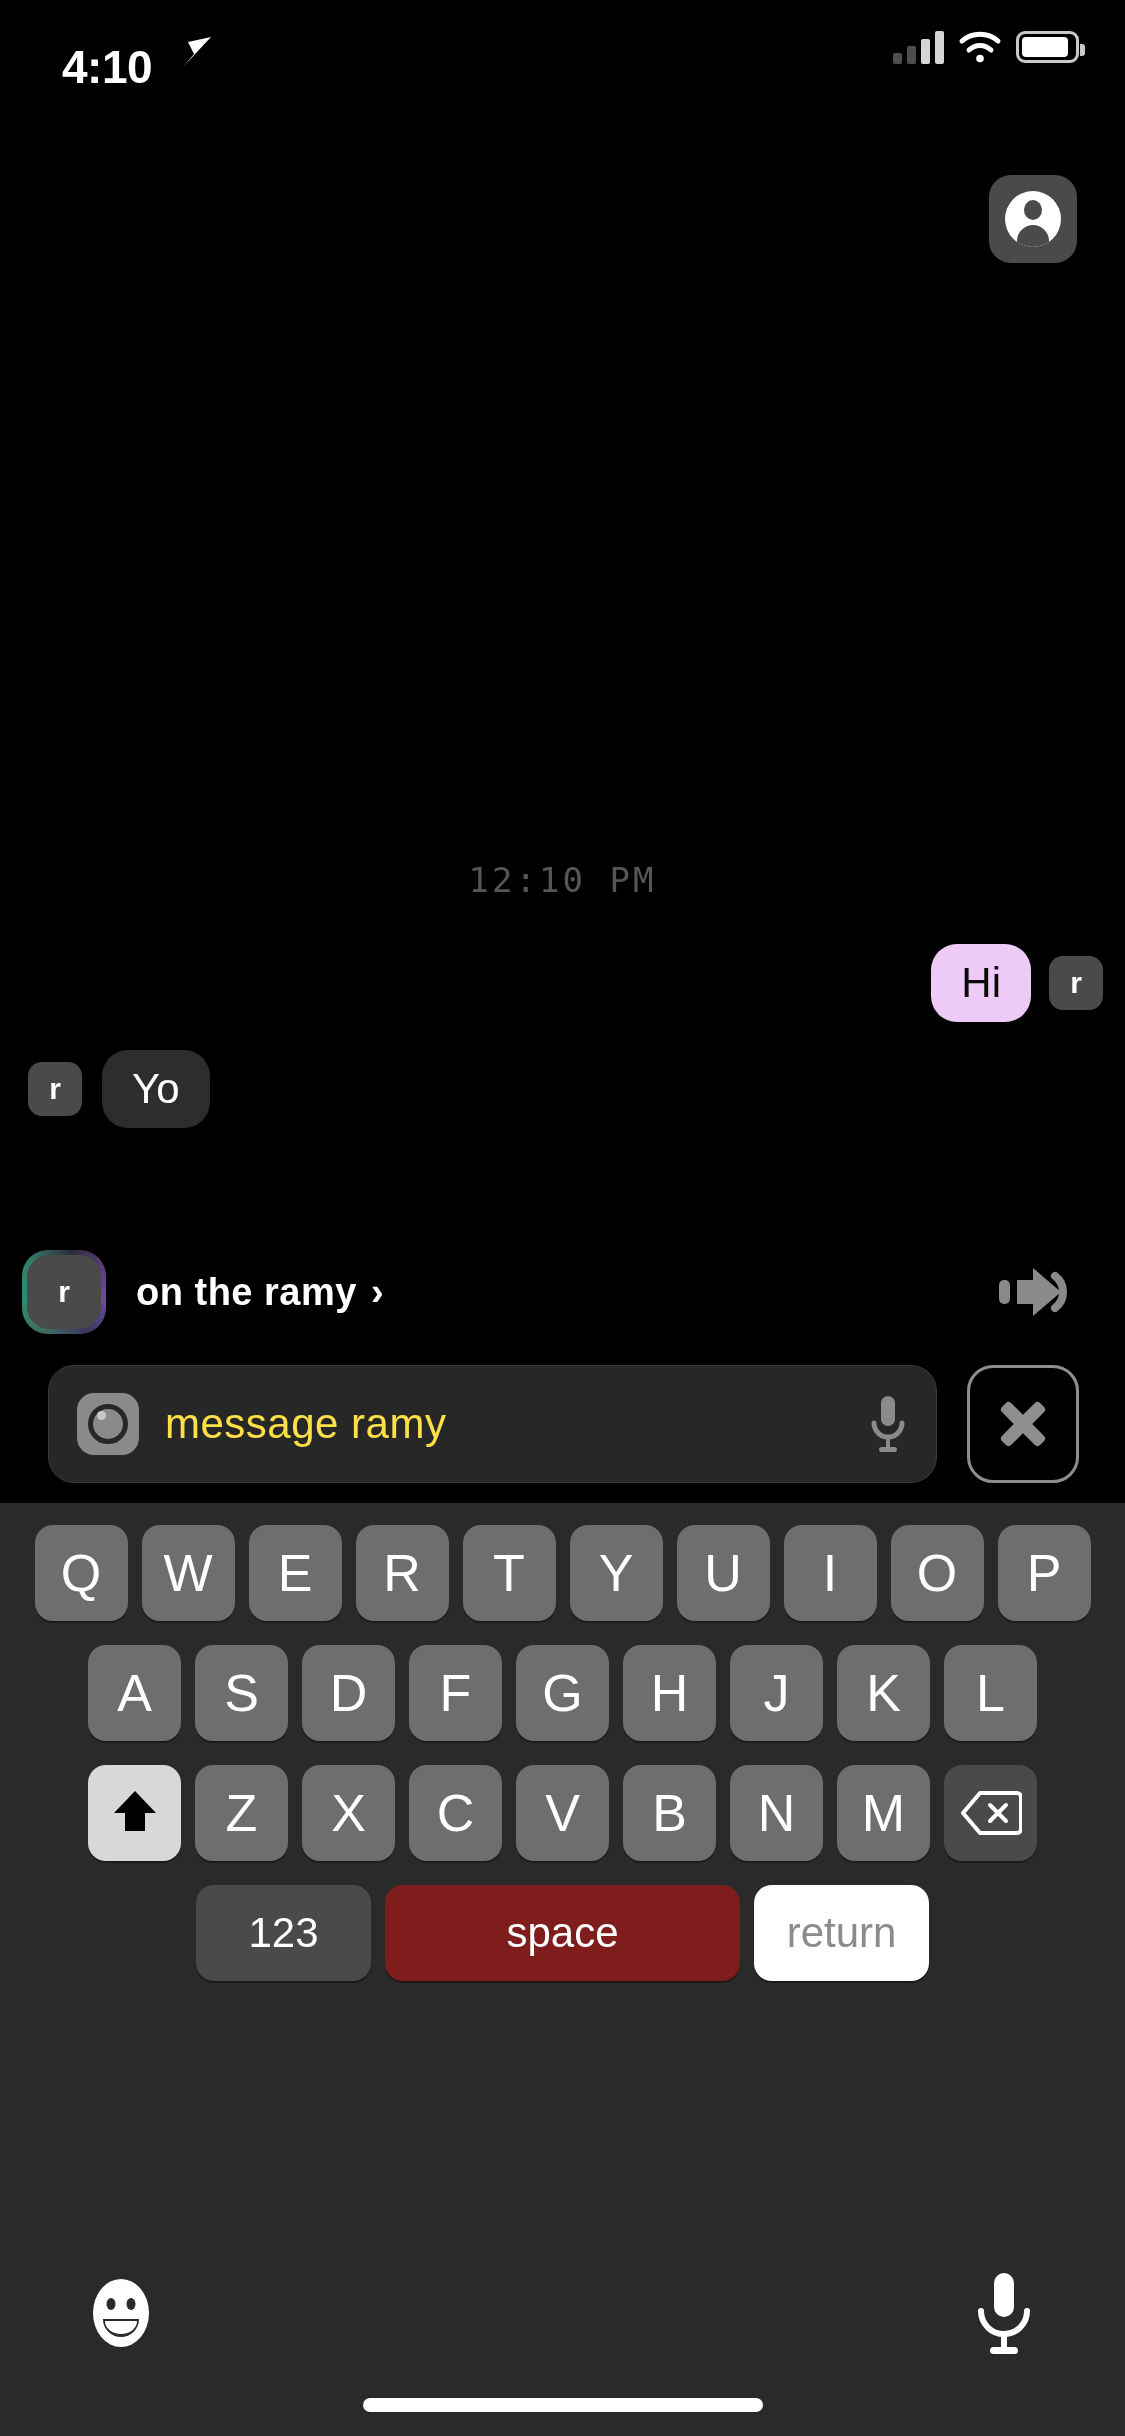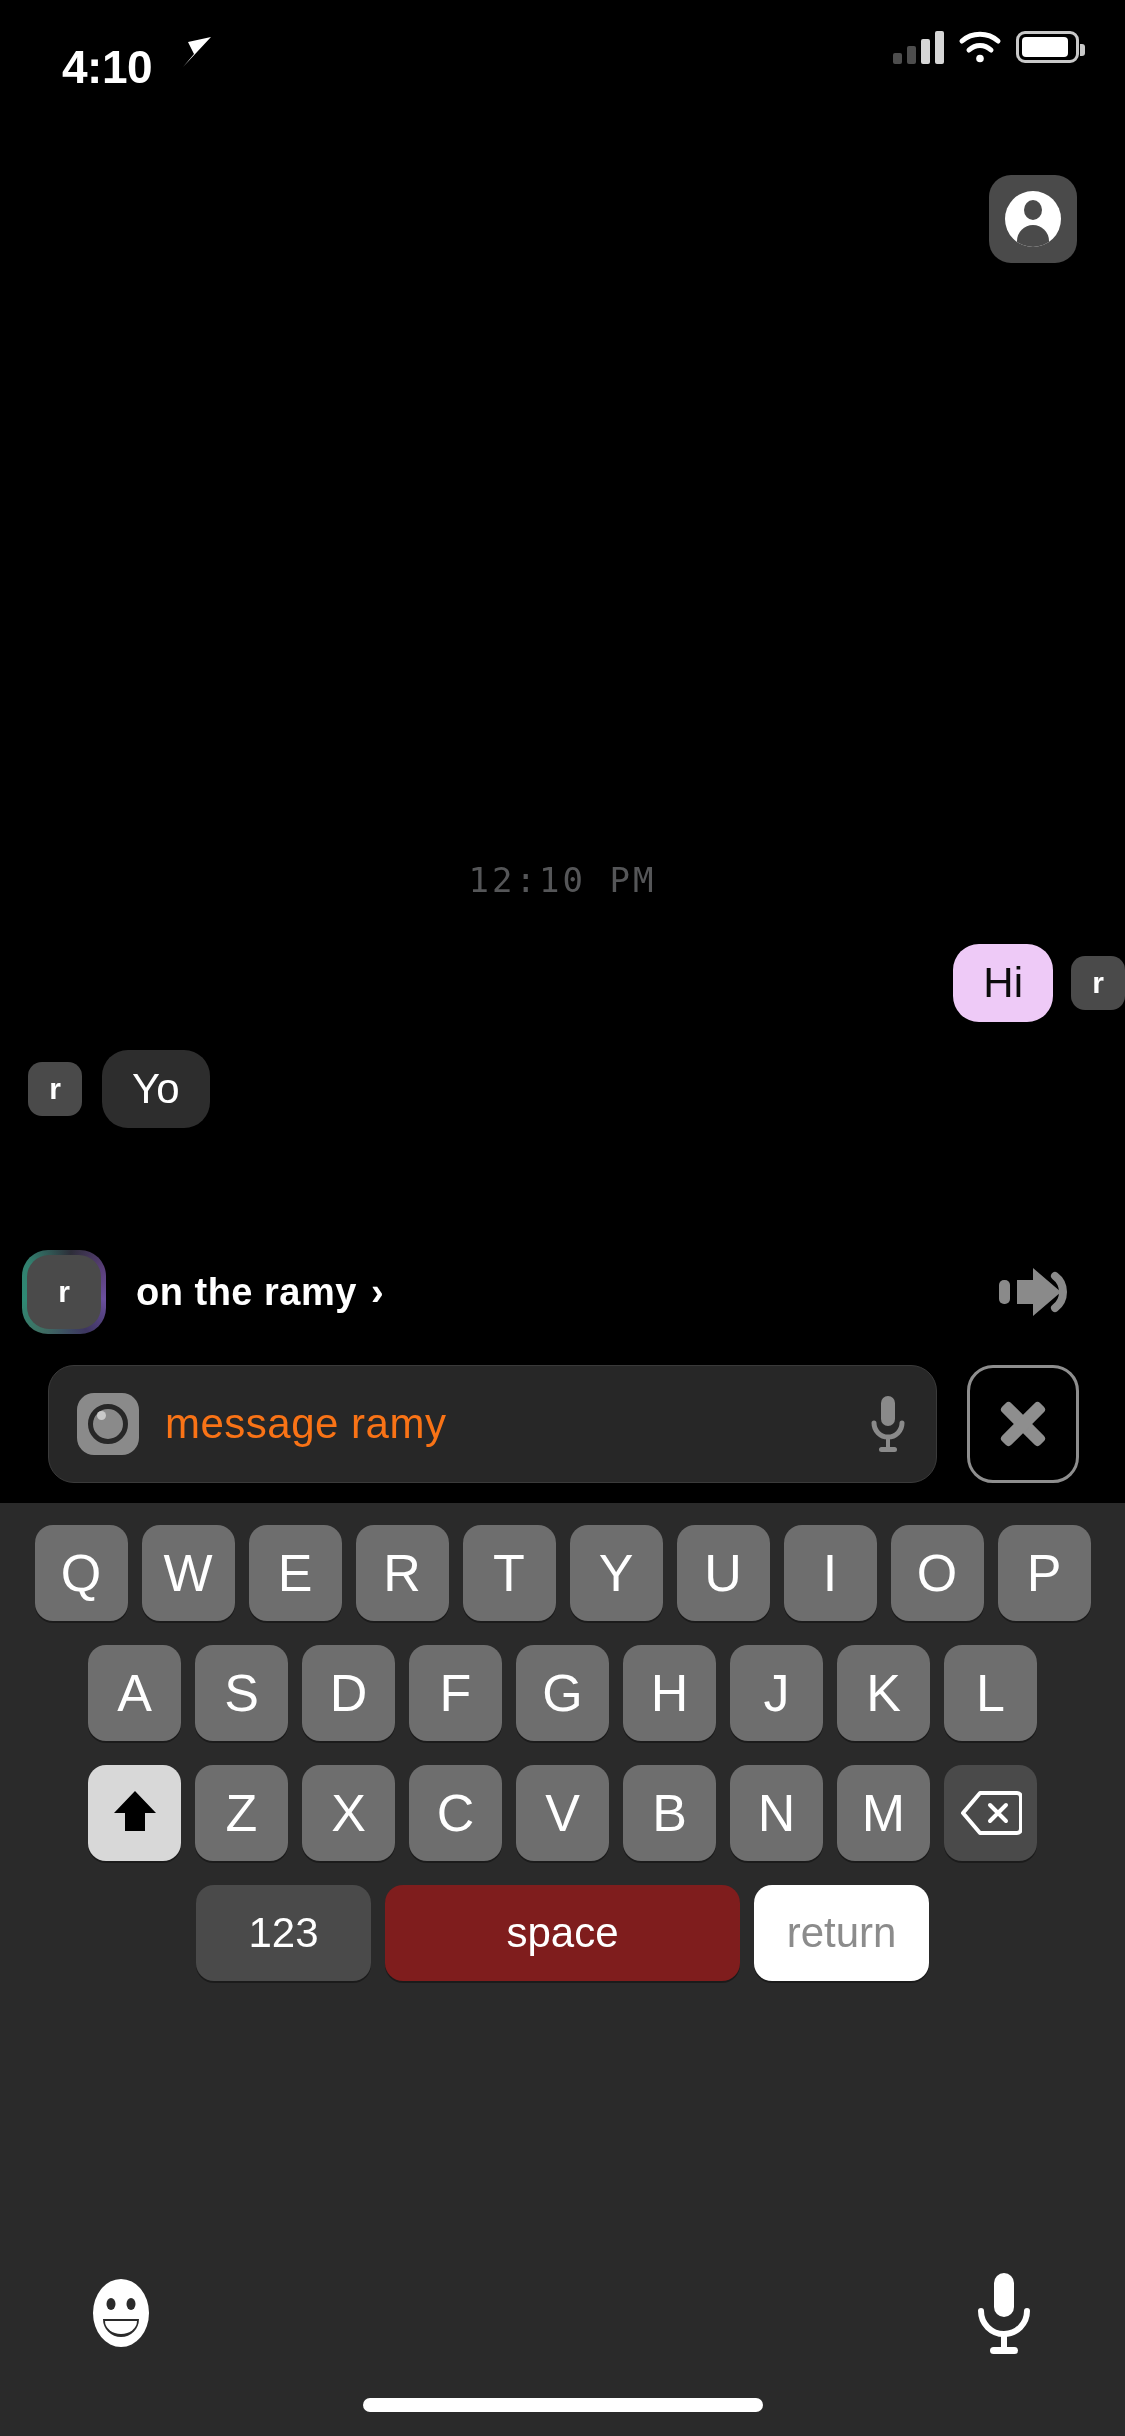--- a/index.html
+++ b/index.html
@@ -39,21 +39,21 @@
   .profile-circle::after { content:""; position:absolute; left:50%; top:34px;
                            transform:translateX(-50%); width:32px; height:26px;
                            border-radius:16px 16px 0 0; background:#4a4a4a; }
 
   
   .convo { position:absolute; left:0; right:0; top:860px; }
   .daystamp { text-align:center; color:#555658; font-size:34px;
               font-family:"DejaVu Sans Mono", monospace; letter-spacing:3px; }
 
   .row { display:flex; align-items:center; margin-top:0; }
-  .row.out { justify-content:flex-end; }
+  .row.out { justify-content:flex-end; padding-right:22px; }
   .row.in  { justify-content:flex-start; padding-left:28px; }
 
   .bubble { border-radius:24px; padding:18px 30px; font-size:42px; line-height:1; }
   .bubble.out { background:#eecaf7; color:#0b0b0b; border-radius:26px; }
   .bubble.in  { background:#2d2d2d; color:#ffffff; border-radius:26px; }
 
   .chip { width:54px; height:54px; border-radius:14px; background:#4a4a4a; color:#fff;
           font-size:30px; font-weight:600; display:flex; align-items:center;
           justify-content:center; }
   .row.out .chip { margin-left:18px; }
@@ -85,21 +85,21 @@
               display:flex; align-items:center; padding:0 46px 0 48px; gap:30px; }
   .input-pill { flex:1; height:118px; background:#272727; border-radius:26px;
                 display:flex; align-items:center; padding:0 30px 0 28px; gap:26px;
                 border:1px solid #3a3a3a; }
   .cam-icon { width:62px; height:62px; border-radius:17px; background:#8a8a8a;
               display:flex; align-items:center; justify-content:center; flex:0 0 auto; }
   .cam-icon > i { width:40px; height:40px; border-radius:50%; border:5px solid #272727;
                   display:block; position:relative; }
   .cam-icon > i::after { content:""; position:absolute; left:4px; top:2px; width:9px;
                          height:9px; border-radius:50%; background:#c9c9c9; }
-  .ph { flex:1; color:#f97316; font-size:42px; letter-spacing:0.5px; }
+  .ph { flex:1; color:#fde047; font-size:42px; letter-spacing:0.5px; }
   .mic-small { width:36px; height:62px; flex:0 0 auto; }
   .close-btn { width:112px; height:118px; border:3px solid #8e8e8e; border-radius:26px;
                display:flex; align-items:center; justify-content:center; flex:0 0 auto; }
   .close-x { position:relative; width:50px; height:50px; }
   .close-x::before,.close-x::after { content:""; position:absolute; left:50%; top:50%;
         width:54px; height:13px; background:#8e8e8e; border-radius:4px; }
   .close-x::before { transform:translate(-50%,-50%) rotate(45deg); }
   .close-x::after  { transform:translate(-50%,-50%) rotate(-45deg); }
 
   

